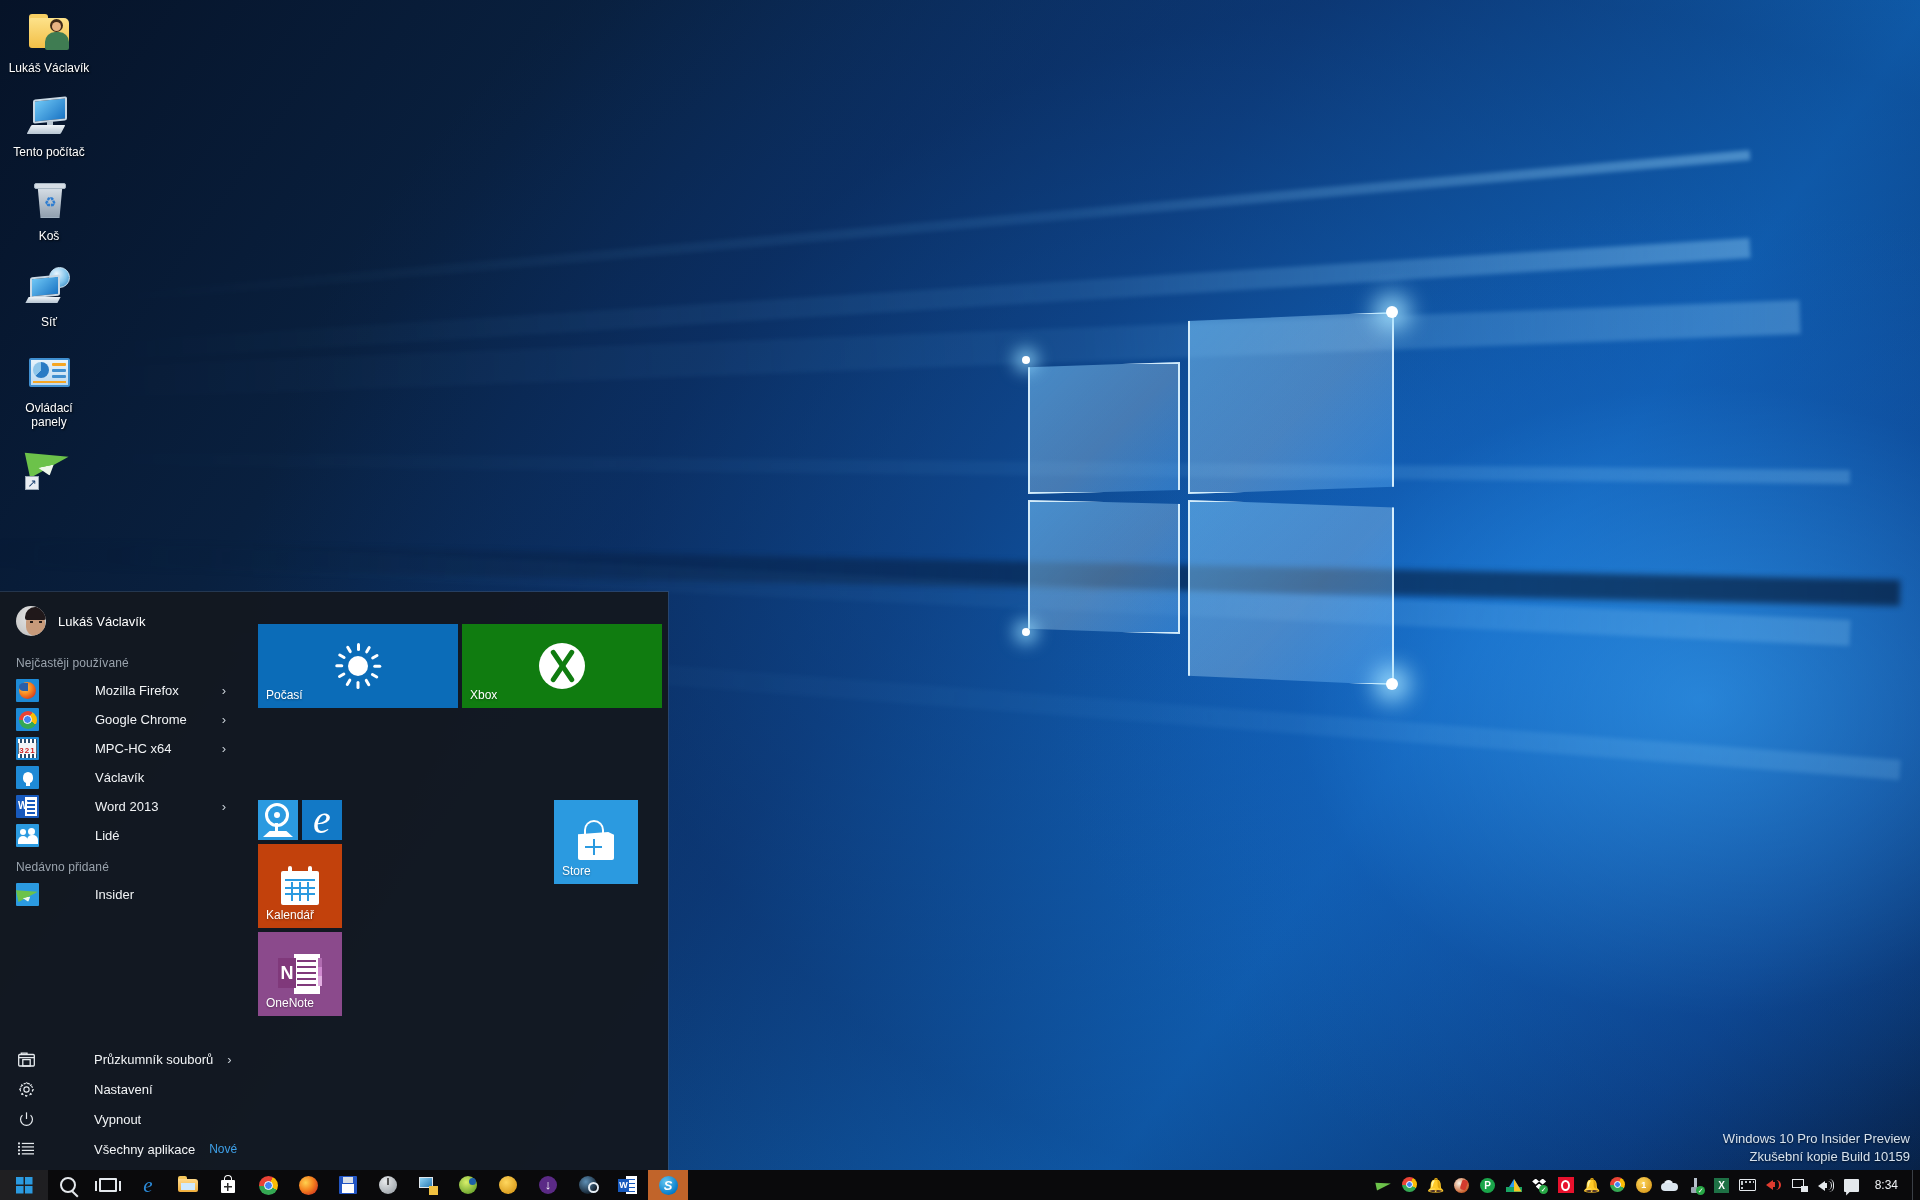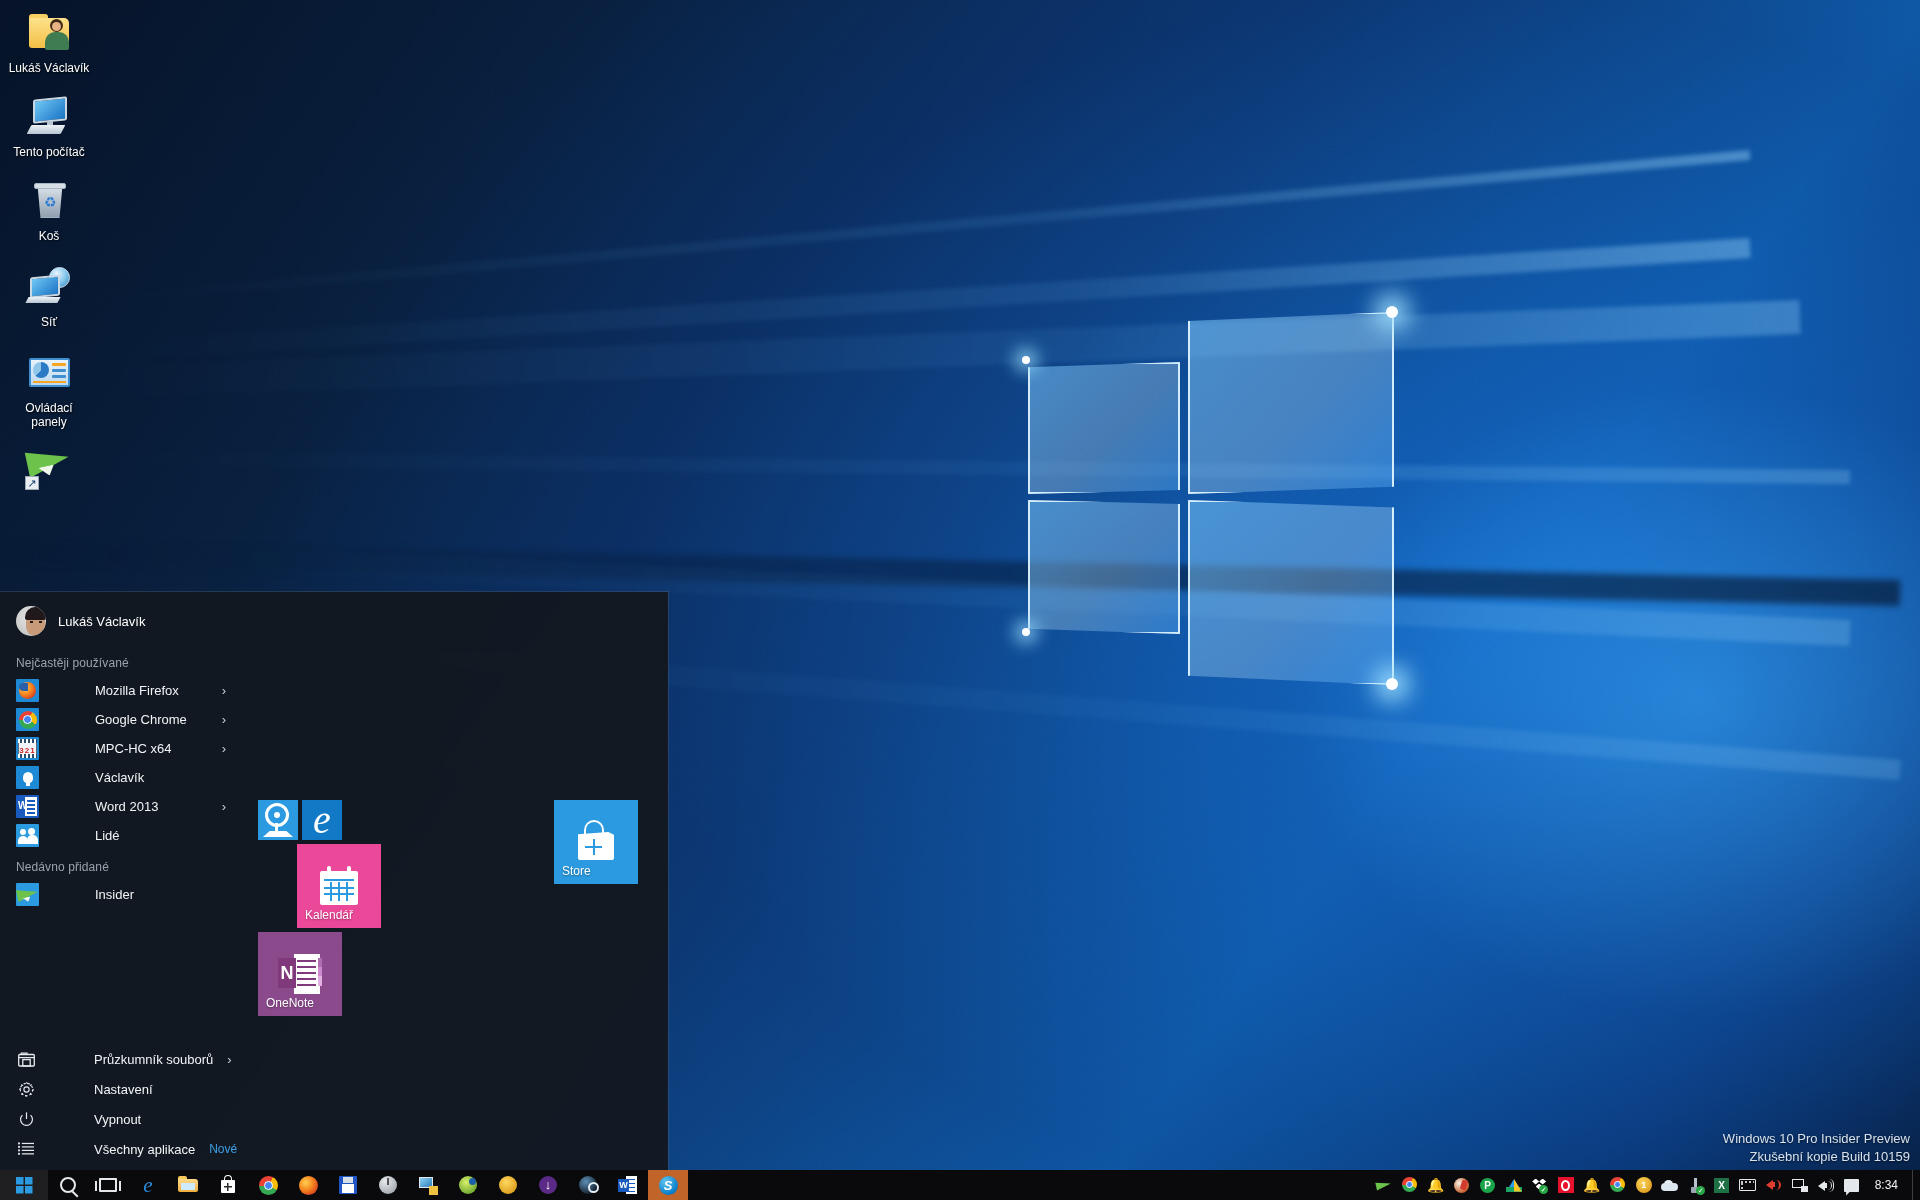--- a/index.html
+++ b/index.html
@@ -741,21 +741,47 @@
           <div class="label">Všechny aplikace</div>
           <div class="sm-new">Nové</div>
         </div>
 
       </div>
     </div>
 
     <div id="start-right">
       <div class="tile-grid">
 
-
+        <div class="tile" style="left:0; top:0; width:200px; height:84px; background:#0b6cb8;">
+          <div class="tglyph">
+            <div class="sun">
+              <div class="core"></div>
+              <div class="ray" style="transform:rotate(0deg)"></div>
+              <div class="ray" style="transform:rotate(30deg)"></div>
+              <div class="ray" style="transform:rotate(60deg)"></div>
+              <div class="ray" style="transform:rotate(90deg)"></div>
+              <div class="ray" style="transform:rotate(120deg)"></div>
+              <div class="ray" style="transform:rotate(150deg)"></div>
+              <div class="ray" style="transform:rotate(180deg)"></div>
+              <div class="ray" style="transform:rotate(210deg)"></div>
+              <div class="ray" style="transform:rotate(240deg)"></div>
+              <div class="ray" style="transform:rotate(270deg)"></div>
+              <div class="ray" style="transform:rotate(300deg)"></div>
+              <div class="ray" style="transform:rotate(330deg)"></div>
+            </div>
+          </div>
+          <div class="tlabel">Počasí</div>
+        </div>
+
+        <div class="tile" style="left:204px; top:0; width:200px; height:84px; background:#107c10;">
+          <div class="tglyph">
+              <div class="xboxlogo"></div>
+            </div>
+          <div class="tlabel">Xbox</div>
+        </div>
 
 
 
         <div class="tile" style="left:0; top:176px; width:40px; height:40px; background:#2b9ae0;">
           <div class="tglyph">
             <div class="maps-pin">
                 <div class="ring"></div>
                 <div class="dot"></div>
                 <div class="stem"></div>
                 <div class="base"></div>
@@ -777,21 +803,21 @@
             <div class="storebag">
               <div class="handle"></div>
                 <div class="bag"></div>
               <div class="winbg"></div>
                 <div class="winlogo"></div>
             </div>
           </div>
           <div class="tlabel">Store</div>
         </div>
 
-        <div class="tile" style="left:0; top:220px; width:84px; height:84px; background:#ec4899;margin-left:39px;">
+        <div class="tile" style="left:0; top:220px; width:84px; height:84px; background:#c2410c;">
           <div class="tglyph">
             <div class="calendar">
               <div class="rg1"></div>
                 <div class="rg2"></div>
               <div class="bd"></div>
                 <div class="ln"></div>
                 <div class="grid"></div>
             </div>
           </div>
           <div class="tlabel">Kalendář</div>

